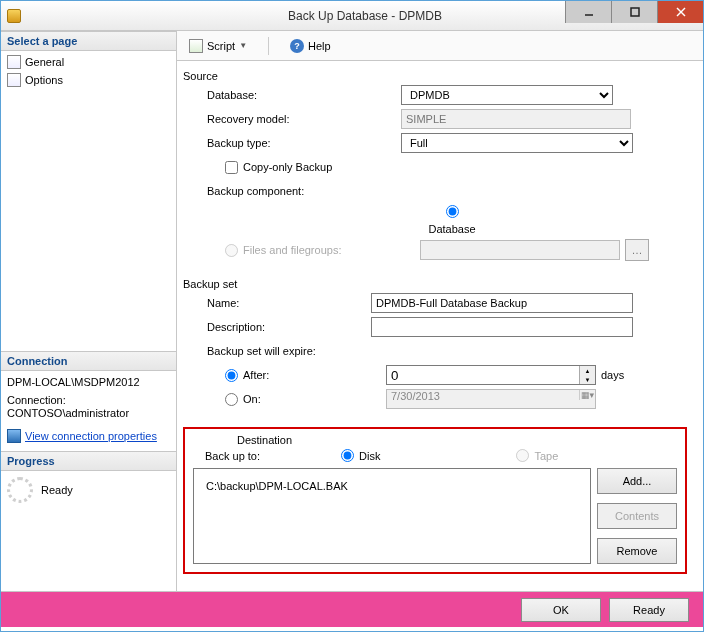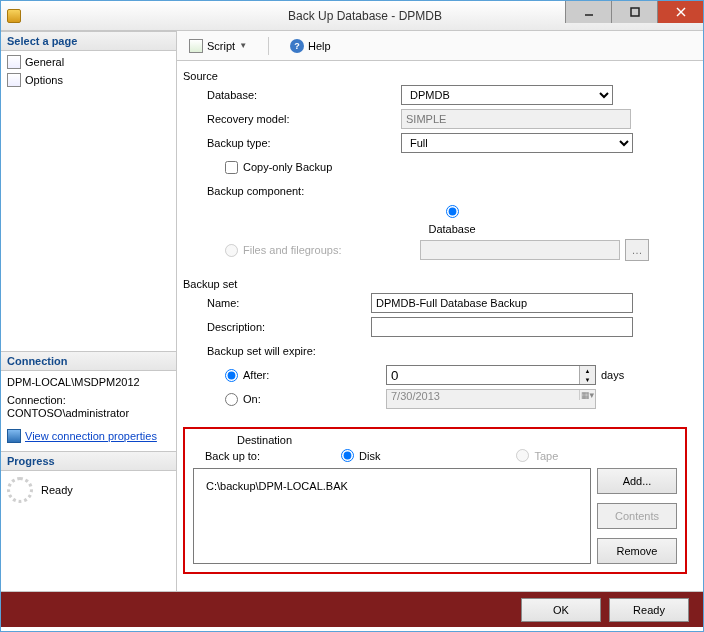--- a/index.html
+++ b/index.html
@@ -219,21 +219,21 @@
   .btn[disabled]{color:#a5a5a5;background:#efefef;}
 
   .footer{
     height:36px;
     border-top:1px solid #c7c7c7;
     display:flex;
     justify-content:flex-end;
     align-items:center;
     gap:8px;
     padding:16px 14px;
-    background:#7f1d1d;
+    background:#ec4899;
   }
   .footer .btn{width:80px;height:24px;}
 
   .sep{border-left:1px solid #ccc;height:18px;}
 </style>
 </head>
 <body>
 
 <div class="titlebar">
   <div class="app-icon"></div>

